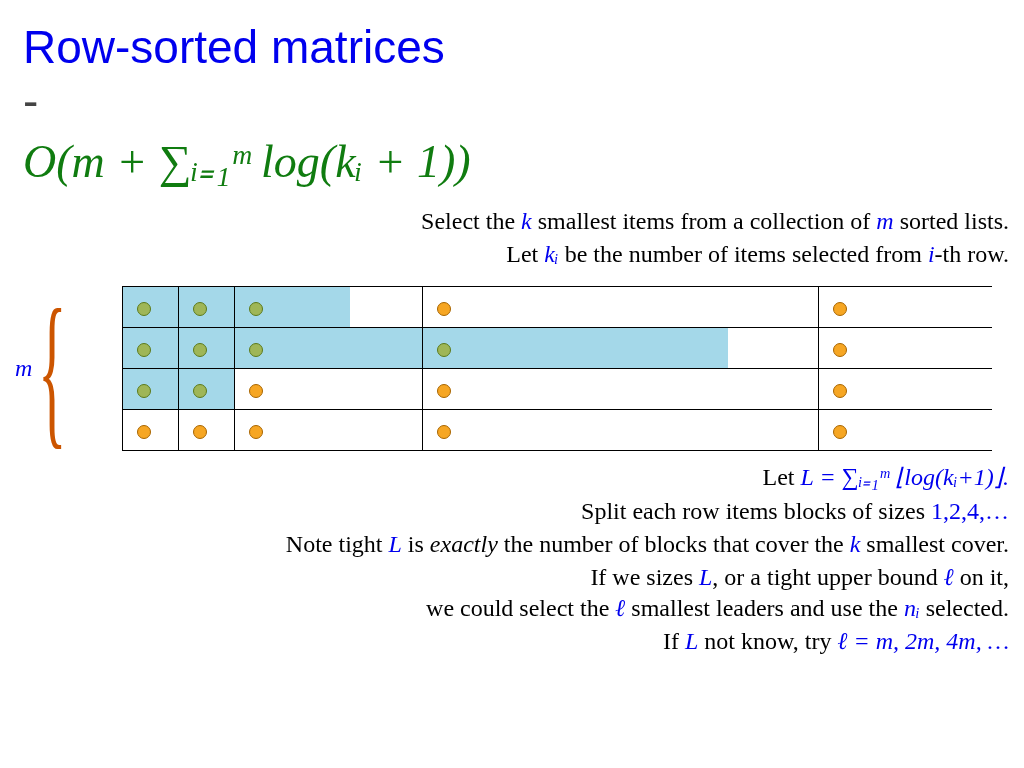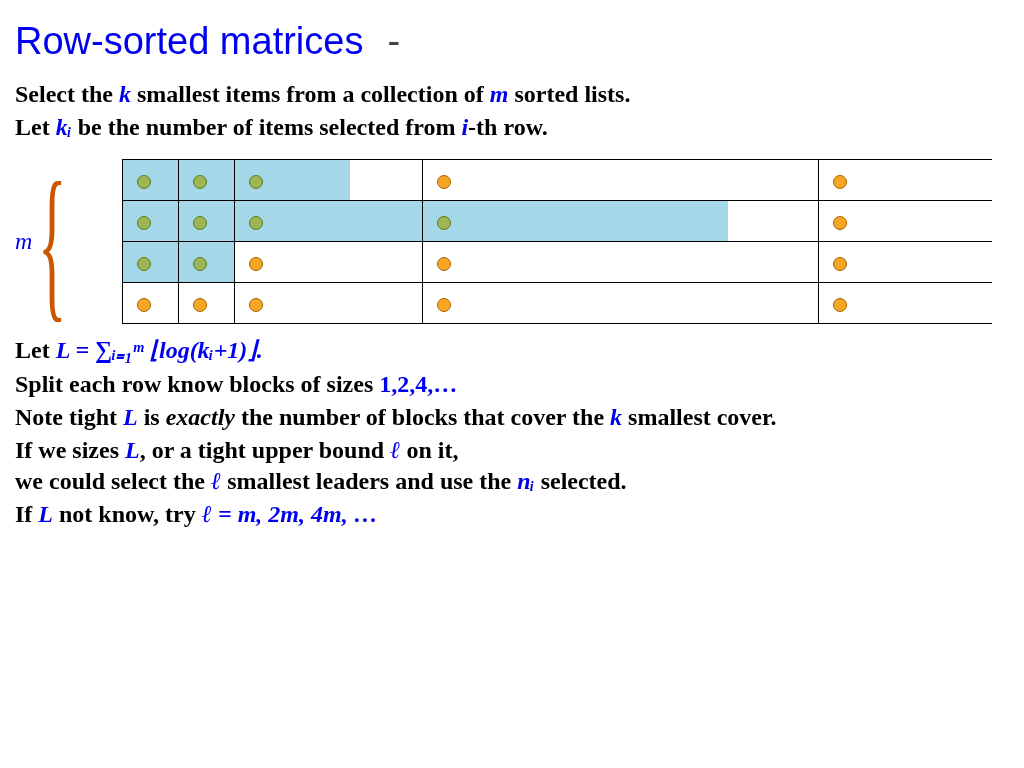--- a/index.html
+++ b/index.html
@@ -8,30 +8,31 @@
     font-family: Georgia, 'Times New Roman', serif;
     font-size: 22px;
     background: #fff;
     color: #000;
     width: 1024px;
     height: 768px;
     box-sizing: border-box;
   }
   .title {
     font-family: Arial, Helvetica, sans-serif;
-    font-size: 38px;
+    font-size: 46px;
     margin: 0 0 18px 0;
     display: flex;
     align-items: baseline;
-    gap: 16px;
+    gap: 0;
+    flex-direction: column;
   }
   .title-main { color: #0000ee; }
   .title-dash { color: #444; margin: 0 8px; }
   .title-complex { color: #107c10; font-family: 'Cambria Math', Georgia, serif; font-style: italic; }
-  .center { text-align: left; font-weight: bold; }
+  .center { text-align: right; }
   .line { margin: 6px 0; font-size: 24px; }
   .blue { color: #0000ee; }
   .math { font-style: italic; font-family: 'Cambria Math', Georgia, serif; }
   .italic { font-style: italic; margin-top: 33px; }
 
   
   .matrix-wrap {
     display: flex;
     align-items: center;
     margin: 18px 0 8px 0;
@@ -77,20 +78,21 @@
   .dot.g { background: #9fb657; border-color: #5c7a1a; }
   .dot.o { background: #f6a623; border-color: #a86500; }
   .cellpad { padding-left: 14px; }
 </style>
 </head>
 <body>
 
 <div class="title">
   <span class="title-main">Row-sorted matrices</span>
   <span class="title-dash">-</span>
+  <span class="title-complex">O(m + ∑ᵢ₌₁ᵐ log(kᵢ + 1))</span>
 </div>
 
 <div class="center line">
   <span>Select the </span><span class="blue math">k</span><span> smallest items from a collection of </span><span class="blue math">m</span><span> sorted lists.</span>
 </div>
 
 <div class="center line">
   <span>Let </span><span class="blue math">kᵢ</span><span> be the number of items selected from </span><span class="blue math">i</span><span>-th row.</span>
 </div>
 
@@ -135,21 +137,21 @@
     </tr>
   </tbody>
     </table>
 </div>
 
 <div class="center line">
   <span>Let </span><span class="blue math">L = ∑ᵢ₌₁ᵐ ⌊log(kᵢ+1)⌋.</span>
 </div>
 
 <div class="center line">
-  <span>Split each row know blocks of sizes </span><span class="blue">1,2,4,…</span>
+  <span>Split each row items blocks of sizes </span><span class="blue">1,2,4,…</span>
 </div>
 
 <div class="center line">
   <span>Note tight </span><span class="blue math">L</span><span> is </span><span class="italic">exactly</span><span> the number of blocks that cover the </span><span class="blue math">k</span><span> smallest cover.</span>
 </div>
 
 <div class="center line">
   <span>If we sizes </span><span class="blue math">L</span><span>, or a tight upper bound </span><span class="blue math">ℓ</span><span> on it,</span>
 </div>
 <div class="center line" style="margin-top:-2px">

